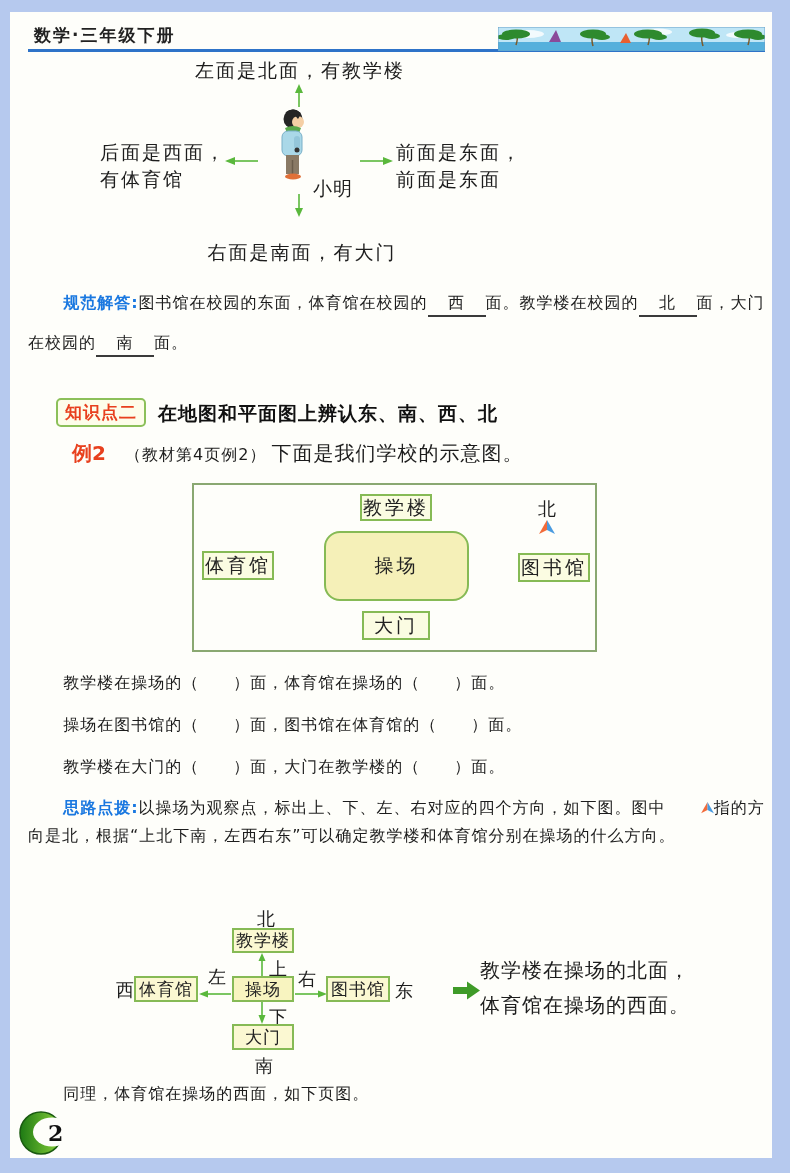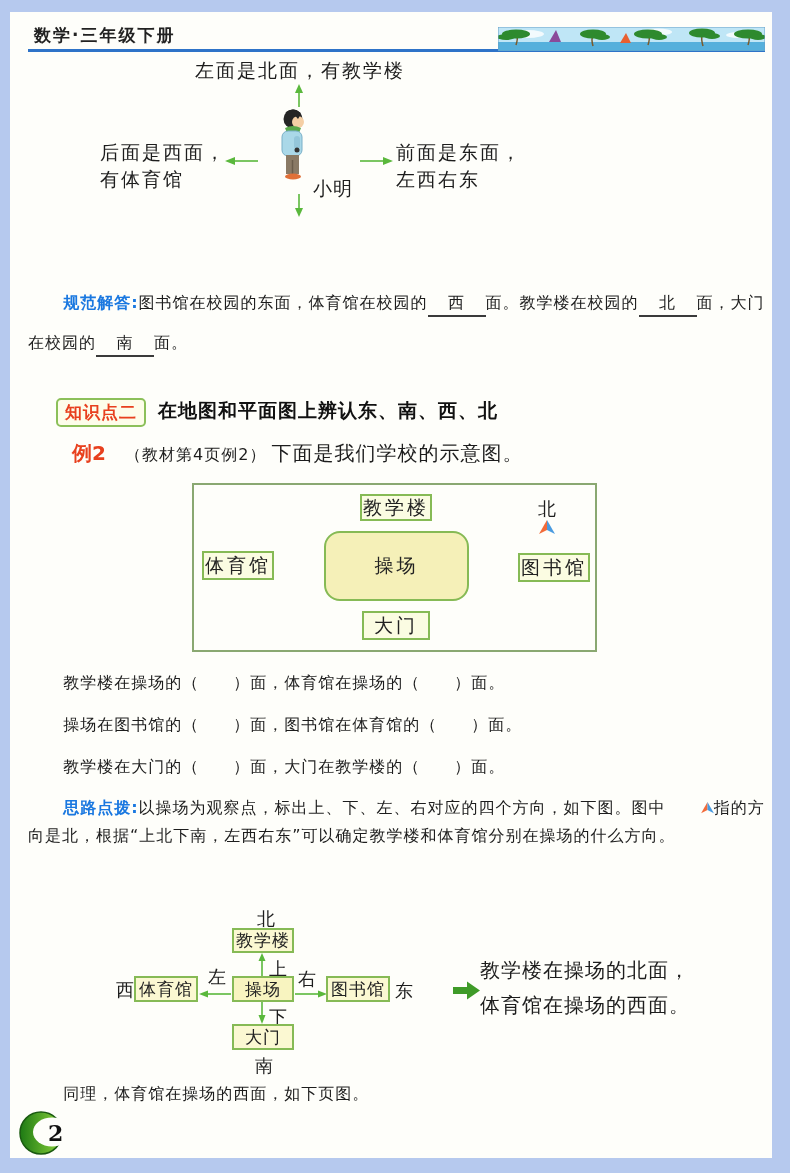--- a/index.html
+++ b/index.html
@@ -44,21 +44,21 @@
   .para { font-size:16px; letter-spacing:1px; }
   .blue-label { color:#1a78e0; font-weight:bold; }
   .answer-para { left:18px; top:271px; width:737px; line-height:40px; text-indent:2.2em; }
   .blank {
     display:inline-block; min-width:58px; padding:0 4px;
     border-bottom:2px solid #3a3a3a; text-align:center;
     line-height:24px; text-indent:0;
   }
 
   
-  .kp-row { left:18px; top:386px; display:flex; align-items:flex-start;padding-left:28px; }
+  .kp-row { left:18px; top:386px; display:flex; align-items:flex-end;padding-left:28px; }
   .kp-badge {
     border:2px solid #8cc05a; border-radius:5px; background:#fdfdea;
     color:#e8401e; font-weight:bold; font-size:17px;
     padding:1px 7px; letter-spacing:1px; white-space:nowrap;
   }
   .kp-title { margin-left:12px; font-size:19px; font-weight:bold; color:#111; letter-spacing:1px; white-space:nowrap; }
   .ex-row { left:62px; top:428px; white-space:nowrap; }
   .ex-label { color:#e8401e; font-weight:bold; font-size:20px; }
   .ex-source { font-size:16px; letter-spacing:1px; margin-left:14px; }
   .ex-text { font-size:20px; letter-spacing:1px; }
@@ -172,30 +172,31 @@
 
   <div class="abs" style="left:350px; top:139px;">
     <svg width="33" height="10">
         <line x1="0" y1="5" x2="25" y2="5" stroke="#5ab83c" stroke-width="1.6"></line>
         <polygon points="33,5 23,1 23,9" fill="#5ab83c"></polygon>
       </svg>
   </div>
 
   <div class="abs pd-side pd-right">
     <div>前面是东面，</div>
-    <div>左西右东</div>
+    <div>前面是东面</div>
   </div>
 
   <div class="abs" style="left:284px; top:182px;">
     <svg width="10" height="23">
         <line x1="5" y1="0" x2="5" y2="16" stroke="#5ab83c" stroke-width="1.6"></line>
         <polygon points="5,23 1,14 9,14" fill="#5ab83c"></polygon>
       </svg>
   </div>
 
+  <div class="abs pd-bottom">右面是南面，有大门</div>
 
 
   <div class="abs para answer-para">
     <span class="blue-label">规范解答:</span><span>图书馆在校园的东面，体育馆在校园的</span><span class="blank">西</span><span>面。教学楼在校园的</span><span class="blank">北</span><span>面，大门在校园的</span><span class="blank">南</span><span>面。</span>
   </div>
 
   <div class="abs kp-row">
     <span class="kp-badge">知识点二</span>
     <span class="kp-title">在地图和平面图上辨认东、南、西、北</span>
   </div>

